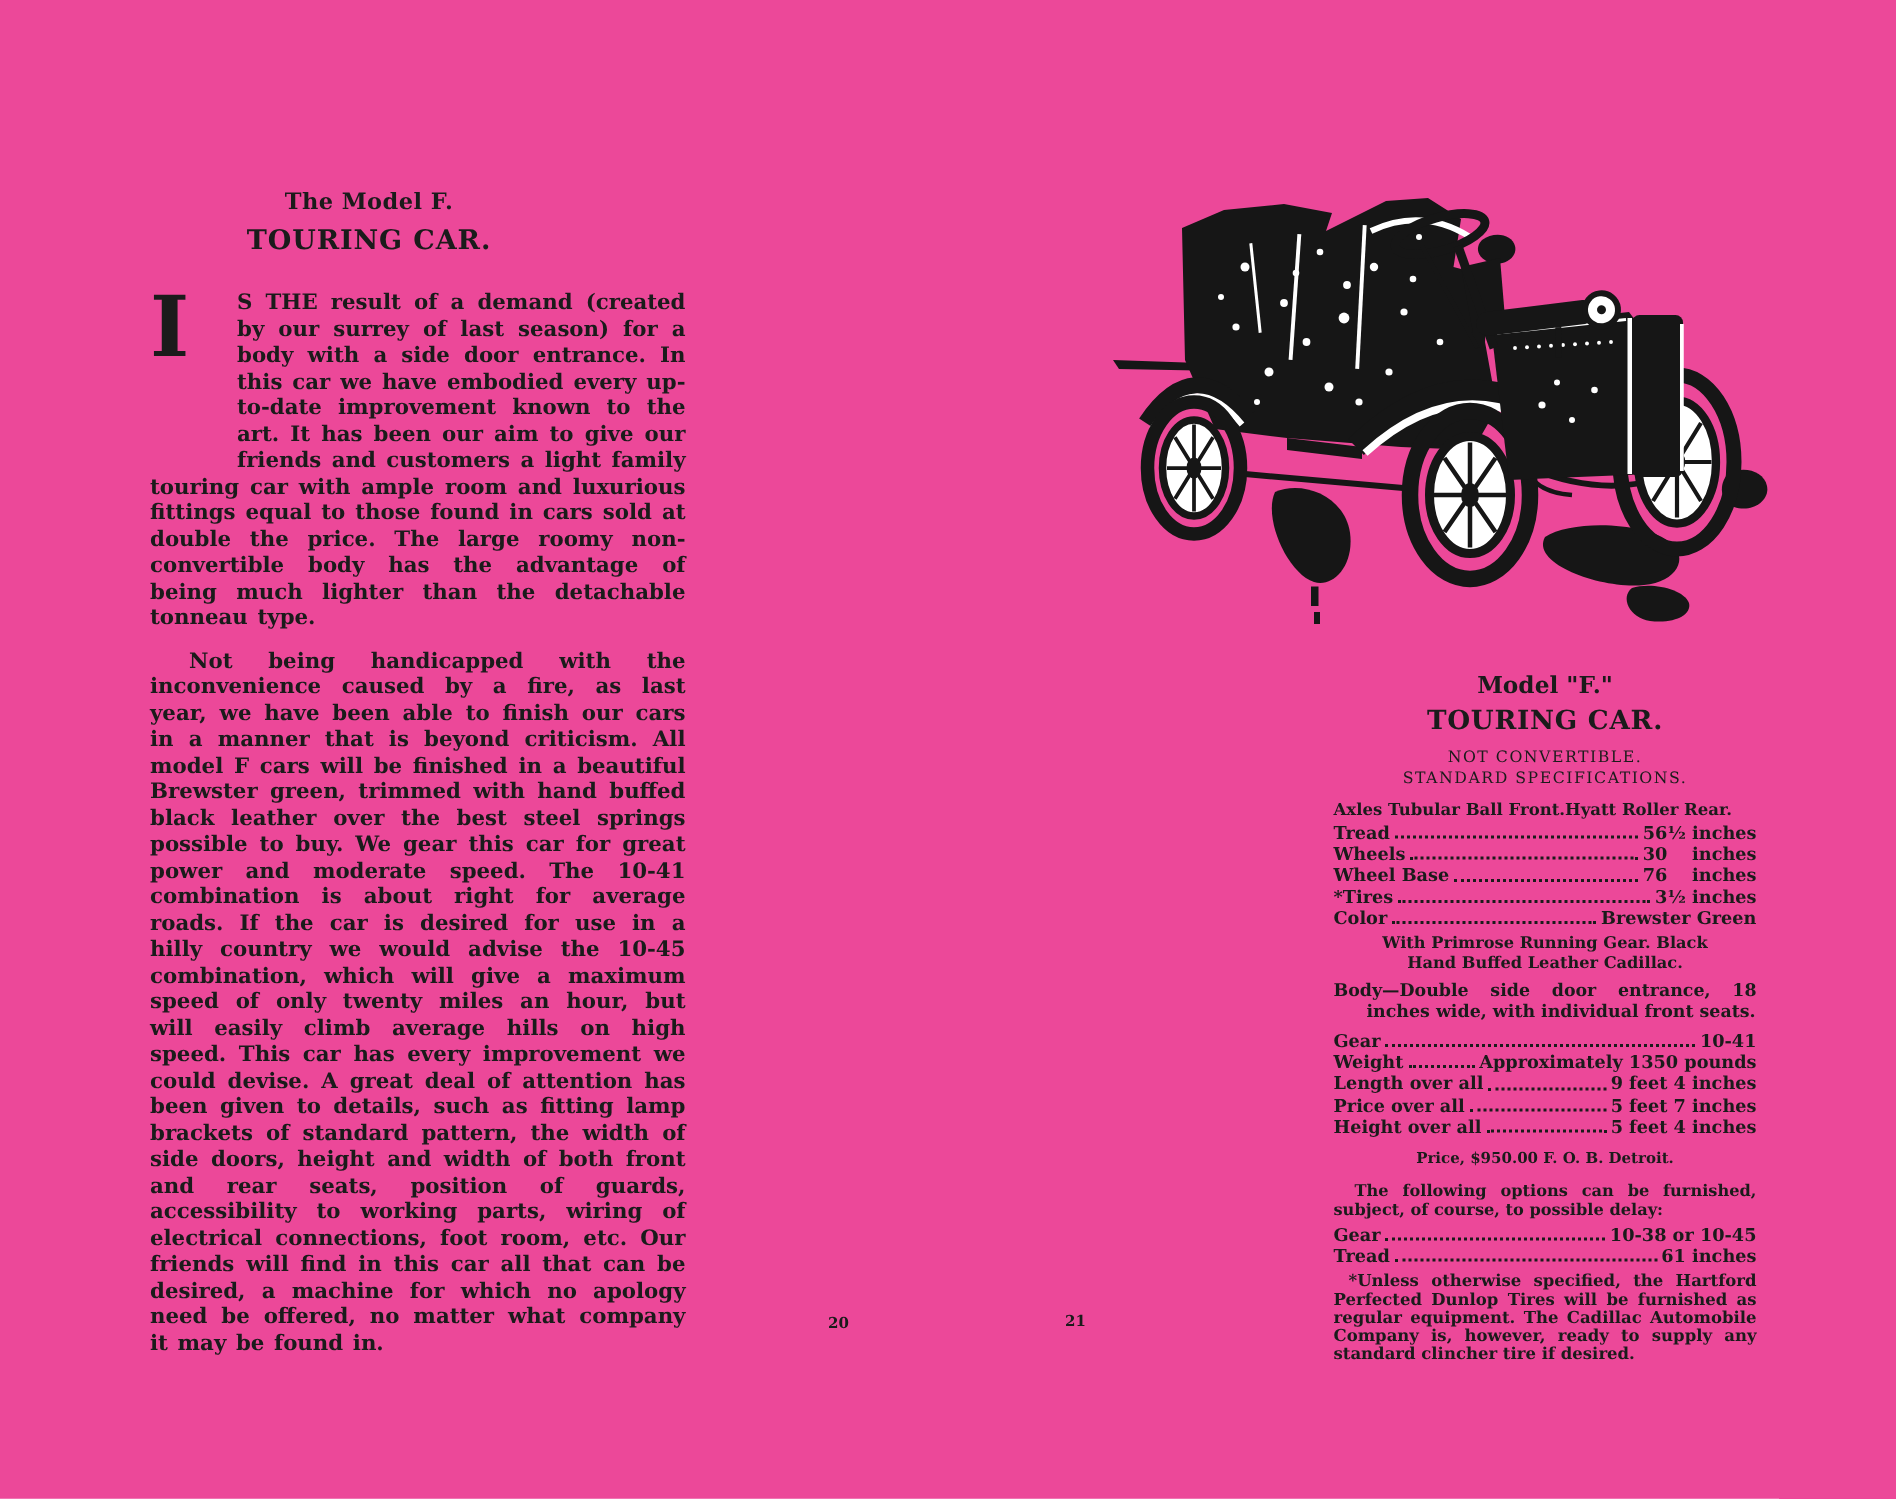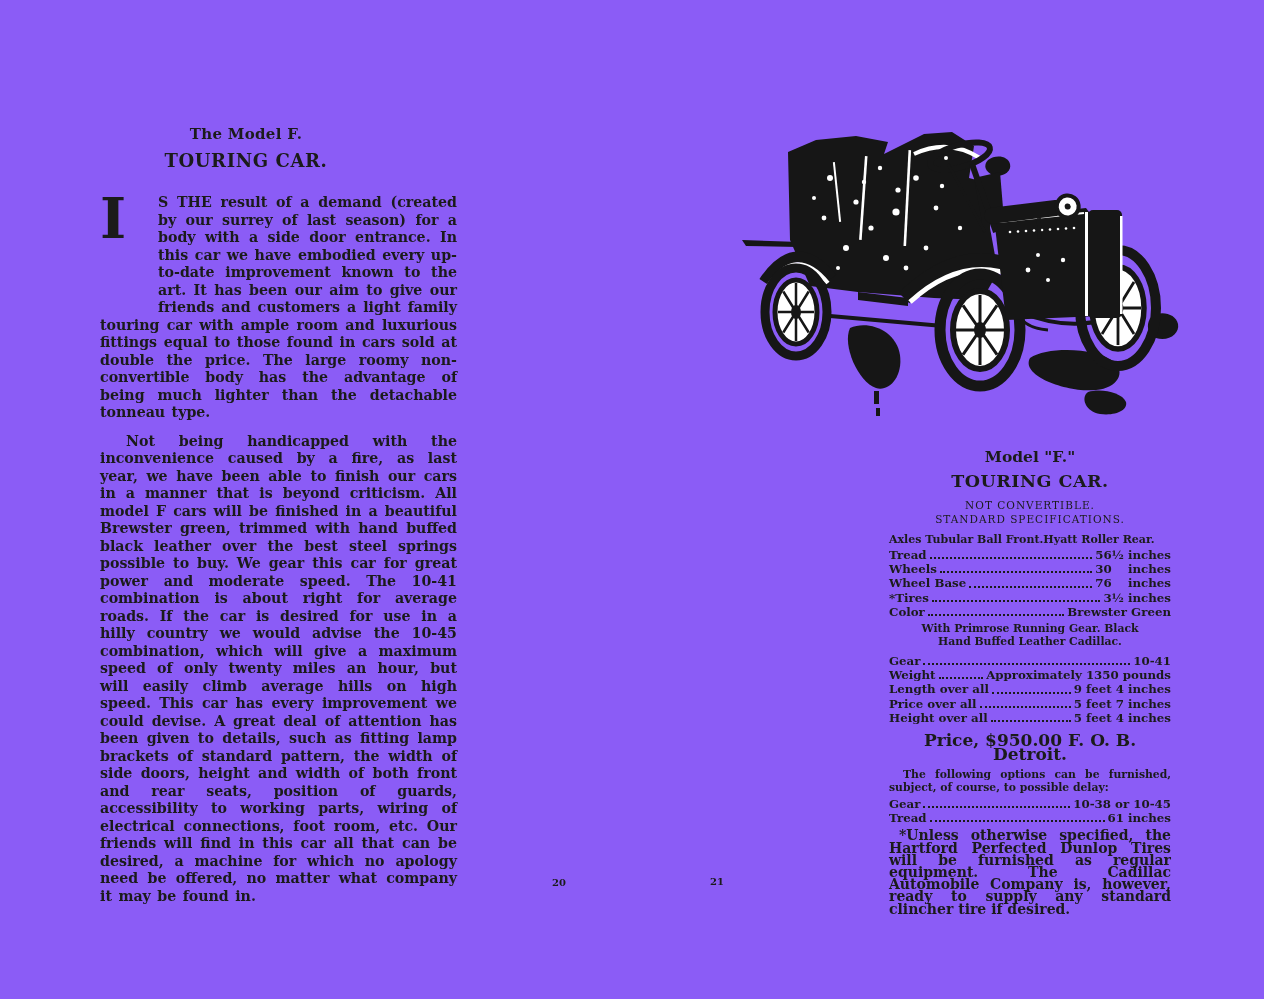--- a/index.html
+++ b/index.html
@@ -1,21 +1,21 @@
 <!DOCTYPE html>
 <html><head>
 <meta charset="utf-8">
 <style>
   html,body{margin:0;padding:0;}
   body{
     width:1264px;height:999px;position:relative;overflow:hidden;
     background:#fdfdfb;color:#1b1b1b;
     font-family:"DejaVu Serif","Liberation Serif",serif;
   }
-  .page-canvas{position:absolute;inset:0;background:#8b5cf6;}
+  .page-canvas{position:absolute;inset:0;background:#ec4899;}
 
   
   .left-page{position:absolute;left:100px;top:126px;width:357px;}
   .lp-head{width:292px;text-align:center;font-weight:bold;}
   .lp-title1{font-size:15px;line-height:16px;letter-spacing:.3px;}
   .lp-title2{font-size:18px;line-height:19px;margin-top:9px;letter-spacing:.6px;}
   .lp-body{margin-top:24px;font-size:14.2px;line-height:17.5px;font-weight:bold;
            text-align:justify;word-spacing:1.5px;}
   .lp-body p{margin:0;}
   .dropcap-box{float:left;width:58px;height:122px;}
@@ -38,26 +38,26 @@
             font-size:11.8px;line-height:14.2px;}
   .spec-label{white-space:pre;}
   .spec-leader{flex:1 1 auto;min-width:8px;margin:0 3px;height:2px;
                border-bottom:2px dotted #1b1b1b;align-self:flex-end;
                margin-bottom:3px;}
   .spec-value{white-space:pre;text-align:center;}
   .color-note{text-align:center;font-weight:bold;font-size:10.8px;line-height:12.5px;
               margin-top:4px;}
   .body-line{font-weight:bold;font-size:11.6px;line-height:14px;margin-top:5px;
              padding-left:22px;text-indent:-22px;text-align:justify;}
-  .price-line{text-align:center;font-weight:bold;font-size:17px;line-height:14px;
+  .price-line{text-align:center;font-weight:bold;font-size:10px;line-height:14px;
               margin-top:8px;}
   .options-intro{font-weight:bold;font-size:10.8px;line-height:12.5px;margin-top:8px;
                  text-indent:14px;text-align:justify;}
   .options-block{margin-top:3px;}
-  .footnote{font-weight:bold;font-size:14px;line-height:12.2px;margin-top:4px;
+  .footnote{font-weight:bold;font-size:11px;line-height:12.2px;margin-top:4px;
             text-indent:10px;text-align:justify;}
 
   
   .pageno{position:absolute;font-size:10px;font-weight:bold;}
   .pageno-left{left:552px;top:877px;}
   .pageno-right{left:710px;top:876px;}
 
   
   .car-illo{position:absolute;left:738px;top:120px;width:450px;height:308px;}
 </style>
@@ -237,20 +237,21 @@
         <span class="spec-leader"></span>
         <span class="spec-value">Brewster Green</span>
       </div>
     </div>
 
     <div class="color-note">
       <div>With Primrose Running Gear.  Black</div>
       <div>Hand Buffed Leather Cadillac.</div>
     </div>
 
+    <div class="body-line">Body—Double side door entrance, 18 inches wide, with individual front seats.</div>
 
     <div class="spec-block" style="margin-top:6px;">
       <div class="spec-row">
         <span class="spec-label">Gear</span>
         <span class="spec-leader"></span>
         <span class="spec-value">10-41</span>
       </div>
       <div class="spec-row">
         <span class="spec-label">Weight</span>
         <span class="spec-leader"></span>

